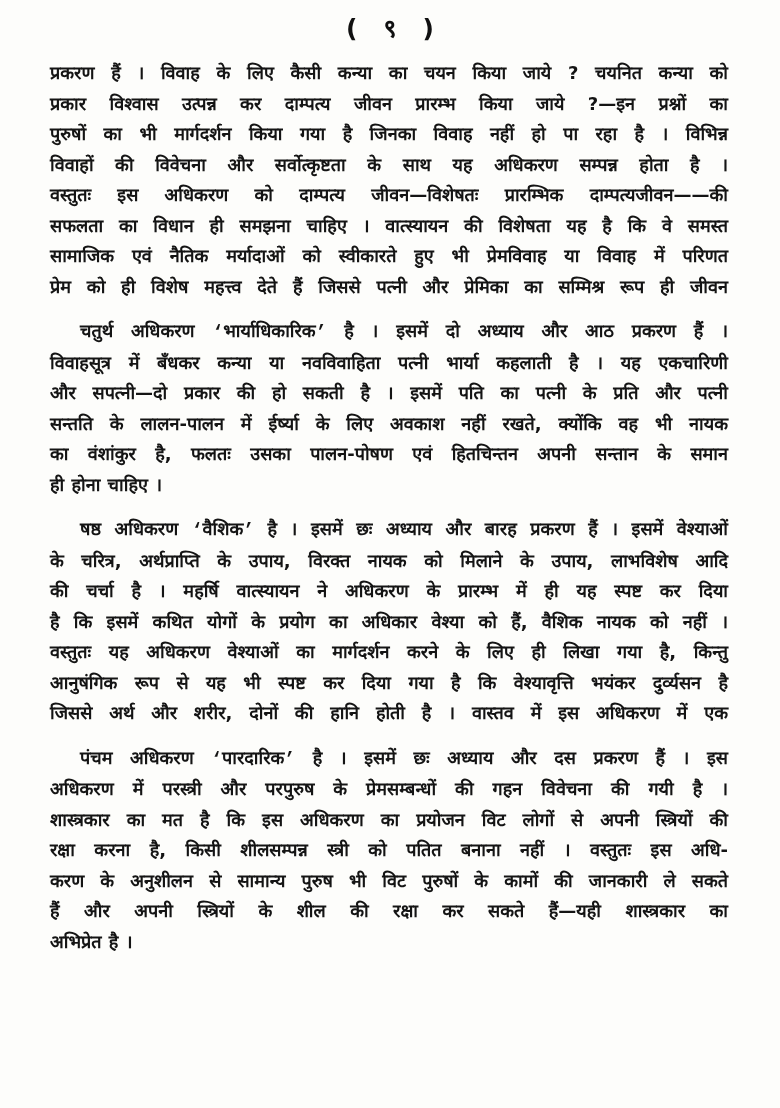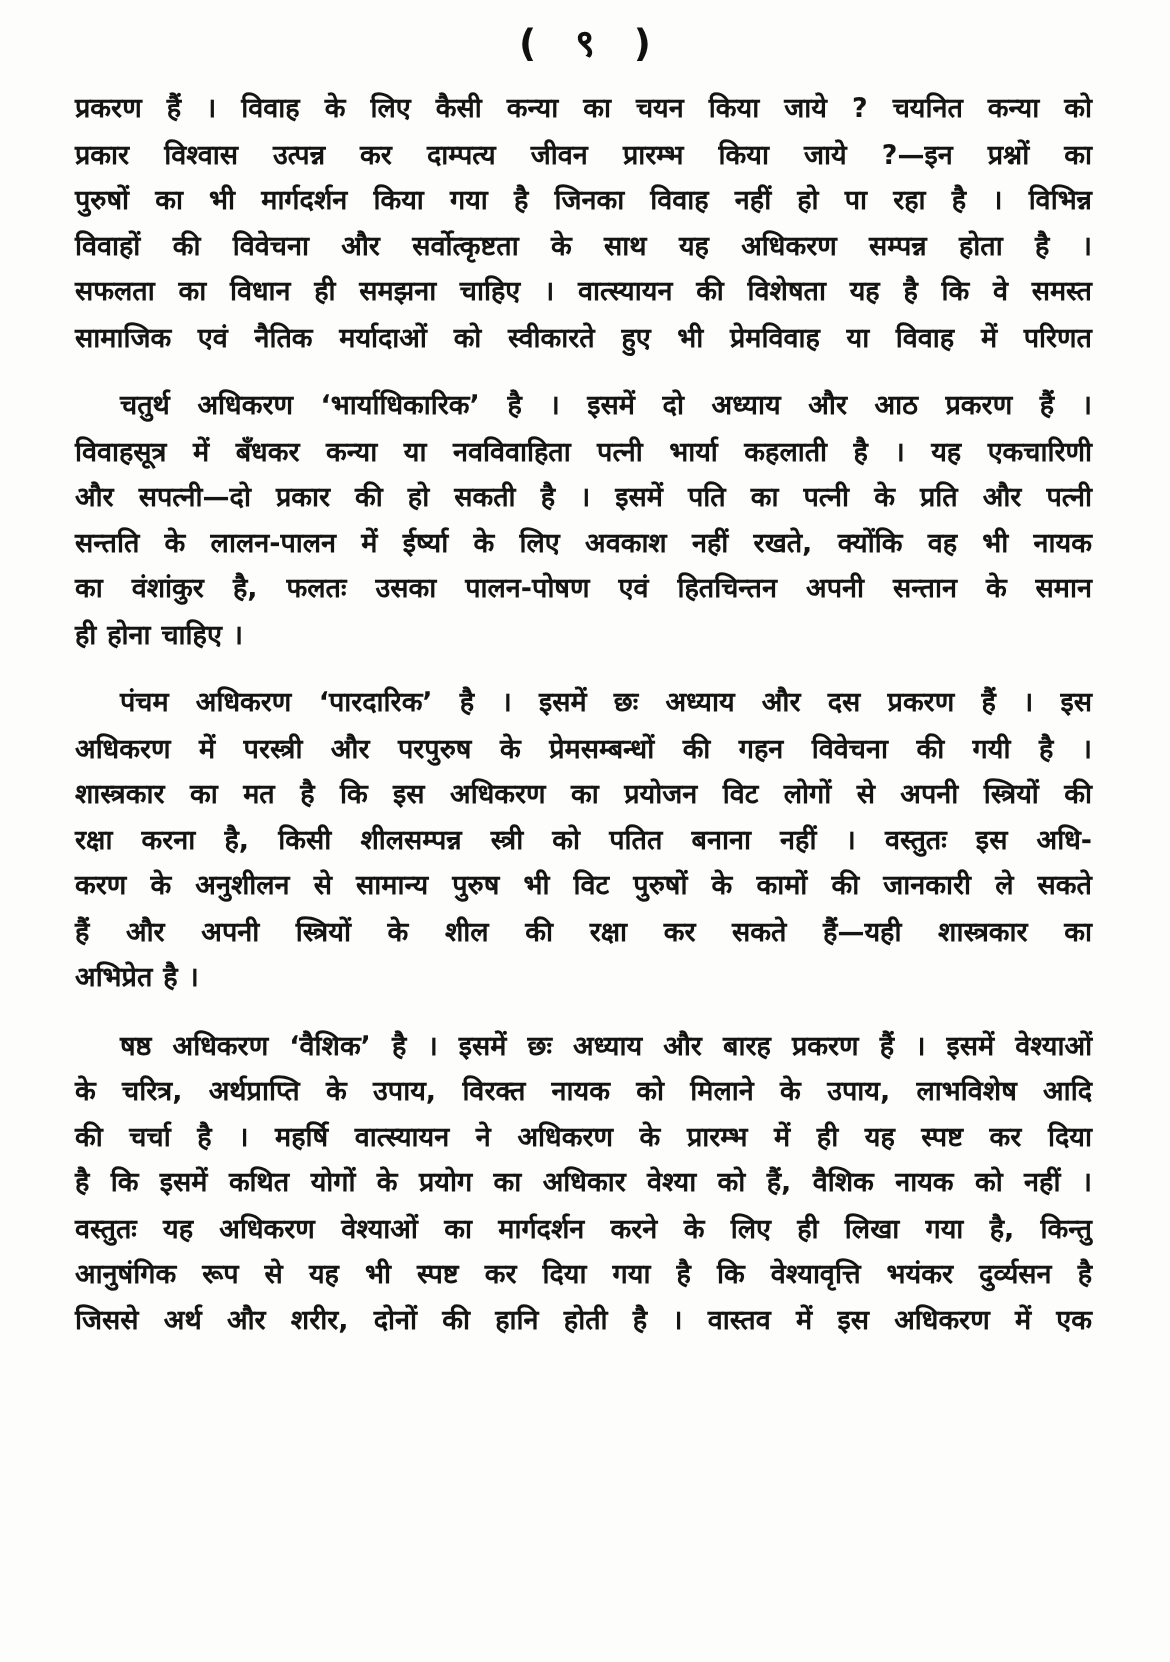--- a/index.html
+++ b/index.html
@@ -34,67 +34,69 @@
     line-height: 30.5px;
     text-align: justify;
     text-align-last: justify;
     -moz-text-align-last: justify;
     word-spacing: 1px;
   }
   .line.end {
     text-align-last: left;
     -moz-text-align-last: left;
   }
-  .line.indent { text-indent: 30px; }
+  .line.indent { text-indent: 30px; font-family: Liberation Mono, monospace; }
 </style>
 </head>
 <body>
 
 <div class="page">
 
   <div class="header">
     <span>(</span>
     <span>९</span>
     <span>)</span>
   </div>
 
   <div class="body">
 
     <div class="para">
       <div class="line">प्रकरण हैं । विवाह के लिए कैसी कन्या का चयन किया जाये ? चयनित कन्या को</div>
       <div class="line">प्रकार विश्वास उत्पन्न कर दाम्पत्य जीवन प्रारम्भ किया जाये ?—इन प्रश्नों का</div>
       <div class="line">पुरुषों का भी मार्गदर्शन किया गया है जिनका विवाह नहीं हो पा रहा है । विभिन्न</div>
       <div class="line">विवाहों की विवेचना और सर्वोत्कृष्टता के साथ यह अधिकरण सम्पन्न होता है ।</div>
+      <div class="line">वस्तुतः इस अधिकरण को दाम्पत्य जीवन—विशेषतः प्रारम्भिक दाम्पत्यजीवन——की</div>
       <div class="line">सफलता का विधान ही समझना चाहिए । वात्स्यायन की विशेषता यह है कि वे समस्त</div>
       <div class="line">सामाजिक एवं नैतिक मर्यादाओं को स्वीकारते हुए भी प्रेमविवाह या विवाह में परिणत</div>
+      <div class="line">प्रेम को ही विशेष महत्त्व देते हैं जिससे पत्नी और प्रेमिका का सम्मिश्र रूप ही जीवन</div>
     </div>
 
     <div class="para">
       <div class="line indent">चतुर्थ अधिकरण ‘भार्याधिकारिक’ है । इसमें दो अध्याय और आठ प्रकरण हैं ।</div>
       <div class="line">विवाहसूत्र में बँधकर कन्या या नवविवाहिता पत्नी भार्या कहलाती है । यह एकचारिणी</div>
       <div class="line">और सपत्नी—दो प्रकार की हो सकती है । इसमें पति का पत्नी के प्रति और पत्नी</div>
       <div class="line">सन्तति के लालन-पालन में ईर्ष्या के लिए अवकाश नहीं रखते, क्योंकि वह भी नायक</div>
       <div class="line">का वंशांकुर है, फलतः उसका पालन-पोषण एवं हितचिन्तन अपनी सन्तान के समान</div>
       <div class="line end">ही होना चाहिए ।</div>
     </div>
 
     <div class="para">
+      <div class="line indent">षष्ठ अधिकरण ‘वैशिक’ है । इसमें छः अध्याय और बारह प्रकरण हैं । इसमें वेश्याओं</div>
+      <div class="line">के चरित्र, अर्थप्राप्ति के उपाय, विरक्त नायक को मिलाने के उपाय, लाभविशेष आदि</div>
+      <div class="line">की चर्चा है । महर्षि वात्स्यायन ने अधिकरण के प्रारम्भ में ही यह स्पष्ट कर दिया</div>
+      <div class="line">है कि इसमें कथित योगों के प्रयोग का अधिकार वेश्या को हैं, वैशिक नायक को नहीं ।</div>
+      <div class="line">वस्तुतः यह अधिकरण वेश्याओं का मार्गदर्शन करने के लिए ही लिखा गया है, किन्तु</div>
+      <div class="line">आनुषंगिक रूप से यह भी स्पष्ट कर दिया गया है कि वेश्यावृत्ति भयंकर दुर्व्यसन है</div>
+      <div class="line">जिससे अर्थ और शरीर, दोनों की हानि होती है । वास्तव में इस अधिकरण में एक</div>
+    </div>
+
+    <div class="para">
       <div class="line indent">पंचम अधिकरण ‘पारदारिक’ है । इसमें छः अध्याय और दस प्रकरण हैं । इस</div>
       <div class="line">अधिकरण में परस्त्री और परपुरुष के प्रेमसम्बन्धों की गहन विवेचना की गयी है ।</div>
       <div class="line">शास्त्रकार का मत है कि इस अधिकरण का प्रयोजन विट लोगों से अपनी स्त्रियों की</div>
       <div class="line">रक्षा करना है, किसी शीलसम्पन्न स्त्री को पतित बनाना नहीं । वस्तुतः इस अधि-</div>
       <div class="line">करण के अनुशीलन से सामान्य पुरुष भी विट पुरुषों के कामों की जानकारी ले सकते</div>
       <div class="line">हैं और अपनी स्त्रियों के शील की रक्षा कर सकते हैं—यही शास्त्रकार का</div>
       <div class="line end">अभिप्रेत है ।</div>
     </div>
 
-    <div class="para">
-      <div class="line indent">षष्ठ अधिकरण ‘वैशिक’ है । इसमें छः अध्याय और बारह प्रकरण हैं । इसमें वेश्याओं</div>
-      <div class="line">के चरित्र, अर्थप्राप्ति के उपाय, विरक्त नायक को मिलाने के उपाय, लाभविशेष आदि</div>
-      <div class="line">की चर्चा है । महर्षि वात्स्यायन ने अधिकरण के प्रारम्भ में ही यह स्पष्ट कर दिया</div>
-      <div class="line">है कि इसमें कथित योगों के प्रयोग का अधिकार वेश्या को हैं, वैशिक नायक को नहीं ।</div>
-      <div class="line">वस्तुतः यह अधिकरण वेश्याओं का मार्गदर्शन करने के लिए ही लिखा गया है, किन्तु</div>
-      <div class="line">आनुषंगिक रूप से यह भी स्पष्ट कर दिया गया है कि वेश्यावृत्ति भयंकर दुर्व्यसन है</div>
-      <div class="line">जिससे अर्थ और शरीर, दोनों की हानि होती है । वास्तव में इस अधिकरण में एक</div>
-    </div>
-
   </div>
 </div>
 
 </body></html>

